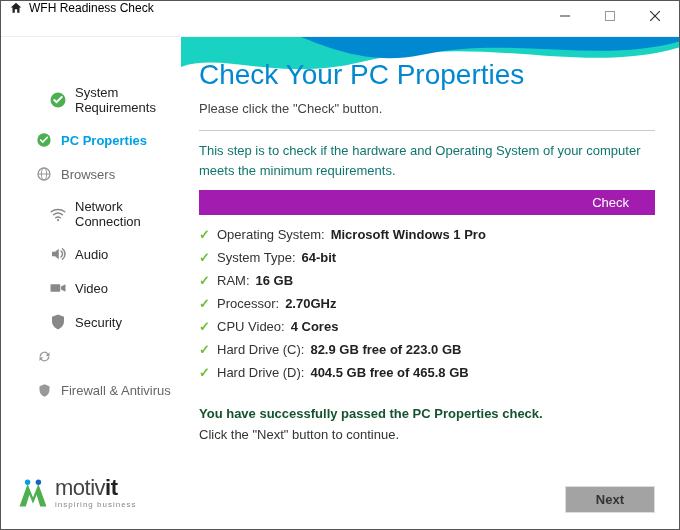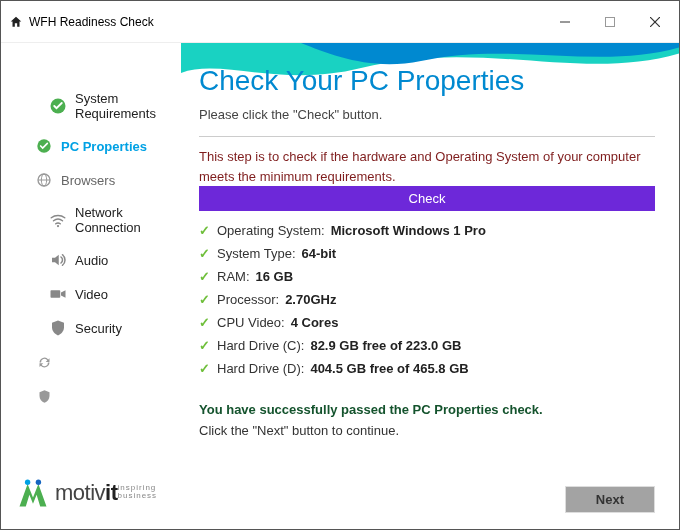--- a/index.html
+++ b/index.html
@@ -1,43 +1,43 @@
 <!DOCTYPE html>
 <html><head>
 <meta charset="utf-8">
 <style>
   * { box-sizing: border-box; margin: 0; padding: 0; }
   body { font-family: "Segoe UI", Arial, sans-serif; font-size: 13px; background: #fff; }
   .window { width: 680px; height: 530px; border: 1px solid #555; display: flex; flex-direction: column; background: #fff; position: relative; }
-  .titlebar { height: 42px; display: flex; align-items: center; padding: 0 2px 0 8px; border-bottom: 1px solid #eee; }
+  .titlebar { height: 36px; display: flex; padding: 0 2px 0 8px; border-bottom: 1px solid #eee; }
   .titlebar .home-icon { width: 14px; height: 14px; margin-right: 6px; }
   .titlebar .title { font-size: 12px; flex: 1; }
   .titlebar .win-btn { width: 45px; height: 29px; display: flex; align-items: center; justify-content: center; font-size: 13px; color: #333; }
   .body { flex: 1; display: flex; min-height: 0; }
   .sidebar { width: 180px; display: flex; flex-direction: column; padding-top: 40px; }
   .nav-item { display: flex; align-items: center; padding: 8px 8px 8px 12px; color: #666; font-size: 13px; }
   .nav-item.top { color: #222; padding-left: 48px; }
   .nav-item.active { color: #00a1e4; font-weight: 600; }
   .nav-item.done { color: #222; }
   .nav-item .icon { width: 18px; height: 18px; margin-right: 8px; display: flex; align-items: center; justify-content: center; flex-shrink: 0; }
   .nav-item.sub { padding-left: 34px; text-align: right; }
   .logo-area { margin-top: auto; padding: 10px 14px 18px; }
   .logo-wrap { display: flex; align-items: center; gap: 4px; }
   .logo-mark svg { width: 36px; height: 36px; }
-  .logo-text { display: flex; line-height: 1; }
+  .logo-text { display: flex; flex-direction: column; line-height: 1; }
   .logo-text .brand { font-size: 22px; letter-spacing: -0.5px; color: #444; }
   .logo-text .brand b { color: #222; font-weight: 700; }
   .logo-text .tag { font-size: 8px; color: #888; letter-spacing: 1px; margin-top: 2px; }
   .main { flex: 1; position: relative; display: flex; flex-direction: column; padding: 22px 24px 18px 18px; min-height: 0; }
   .wave { position: absolute; top: 0; left: 0; right: 0; height: 46px; overflow: hidden; pointer-events: none; }
   h1 { font-size: 28px; font-weight: 400; color: #0089d0; margin-bottom: 10px; position: relative; z-index: 2; }
   .subtitle { color: #444; margin-bottom: 14px; }
   .hr { border-top: 1px solid #ccc; margin-bottom: 10px; }
-  .desc { color: #7f1d1d; line-height: 1.5; }
-  .check-btn { background: #6d28d9; color: #fff; border: none; padding: 5px 26px; font-size: 13px; margin-bottom: 12px; cursor: pointer; }
+  .desc { color: #0f766e; line-height: 1.5; margin-bottom: 10px; }
+  .check-btn { background: #a21caf; color: #fff; border: none; padding: 5px 26px; font-size: 13px; margin-bottom: 12px; cursor: pointer; text-align: right; }
   .results { display: flex; flex-direction: column; gap: 8px; margin-bottom: 26px; }
   .result-row { display: flex; align-items: center; }
   .check-mark { width: 18px; color: #6fbf3b; font-weight: bold; flex-shrink: 0; }
   .r-label { color: #333; }
   .r-val { font-weight: 700; color: #222; margin-left: 6px; }
   .success-msg { color: #14532d; font-weight: 700; margin-bottom: 6px; }
   .next-msg { color: #333; }
   .next-btn { position: absolute; bottom: 16px; right: 24px; background: #a3a3a3; border: 1px solid #ddd; padding: 5px 30px; font-size: 13px; font-weight: 600; color: #333; cursor: pointer; }
   svg { display: block; }
 </style>
@@ -143,20 +143,21 @@
               <path d="M4 12a8 8 0 0114-5l2-2v6h-6l2.5-2.5A5.5 5.5 0 006.5 12M20 12a8 8 0 01-14 5l-2 2v-6h6l-2.5 2.5A5.5 5.5 0 0017.5 12" fill="#999"></path>
             </svg>
         </span>
       </div>
       <div class="nav-item sub">
         <span class="icon">
           <svg viewBox="0 0 24 24" width="15" height="15">
               <path fill="#999" d="M12 2l8 3v6c0 5-3.5 9-8 11-4.5-2-8-6-8-11V5l8-3z"></path>
             </svg>
         </span>
+        <span>Firewall &amp; Antivirus</span>
       </div>
 
       <div class="logo-area">
         <div class="logo-wrap">
           <span class="logo-mark">
             <svg viewBox="0 0 40 40">
                 <path fill="#4CAF50" d="M5 35 L14 10 L20 25 L26 10 L35 35 L28 35 L24 22 L20 32 L16 22 L12 35 Z"></path>
                 <circle cx="14" cy="8" r="3" fill="#00a1e4"></circle>
                 <circle cx="26" cy="8" r="3" fill="#1565c0"></circle>
               </svg>

